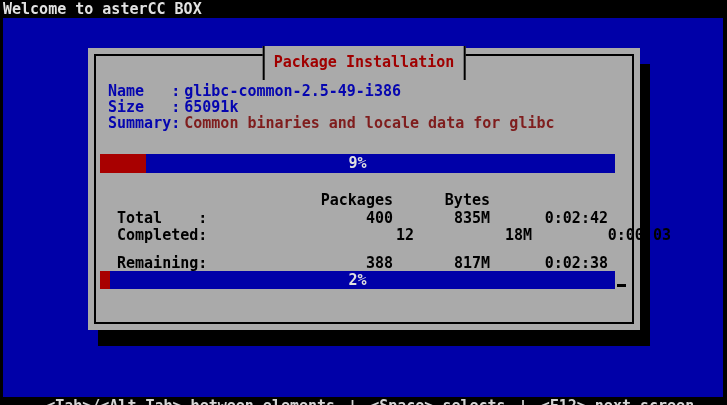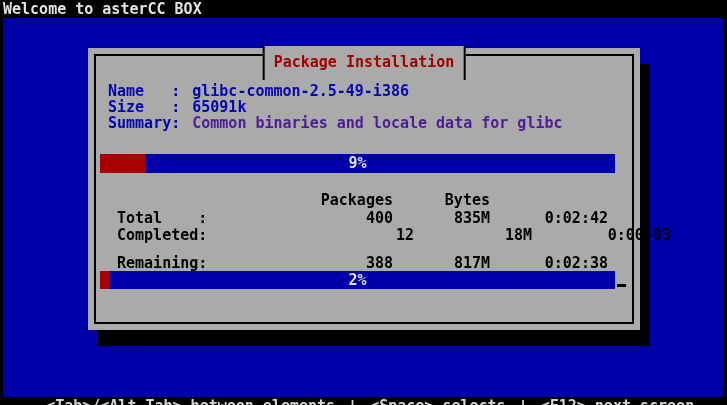--- a/index.html
+++ b/index.html
@@ -13,23 +13,23 @@
   .desktop{position:absolute;left:3px;top:18px;width:720px;height:379px;background:#0000a8;}
   .dialog-shadow{position:absolute;left:98px;top:64px;width:552px;height:282px;background:#000;}
   .dialog{position:absolute;left:88px;top:48px;width:552px;height:282px;background:#aaaaaa;}
   .dialog-border{position:absolute;left:6px;top:6px;right:6px;bottom:6px;border:2px solid #000;}
   .dialog-title{
     position:absolute;top:-2px;left:50%;transform:translateX(-50%);
     height:18px;line-height:17px;padding:8px 9px;background:#aaaaaa;color:#a00000;
     border-left:2px solid #000;border-right:2px solid #000;white-space:pre;z-index:2;
   }
   .info-line{position:absolute;left:20px;display:flex;white-space:pre;color:#0505b0;}
-  .info-line .val{margin-left:12px;}
+  .info-line .val{margin-left:4px;}
   .line-name{top:35px;} .line-size{top:51px;} .line-summary{top:67px;}
-  .val-black{color:#4c1d95;}
+  .val-black{color:#7f1d1d;}
   .progress{position:absolute;left:12px;width:515px;background:#0000a8;}
   .bar1{top:106px;height:19px;}
   .bar2{top:223px;height:18px;}
   .fill{position:absolute;left:0;top:0;bottom:0;background:#a80000;}
   .ptext{position:absolute;left:0;top:0;width:100%;text-align:center;color:#e0e0e0;z-index:1;}
   .bar1 .ptext{line-height:19px;} .bar2 .ptext{line-height:18px;}
   .stats{position:absolute;left:29px;top:144px;color:#000000;}
   .srow{display:grid;grid-template-columns:160px 116px 97px 118px;height:16px;}
   .srow.r1{margin-top:2px;} .srow.r2{margin-top:1px;gap:21px;} .srow.r3{margin-top:12px;}
   .srow .c0{text-align:left;white-space:pre;}

